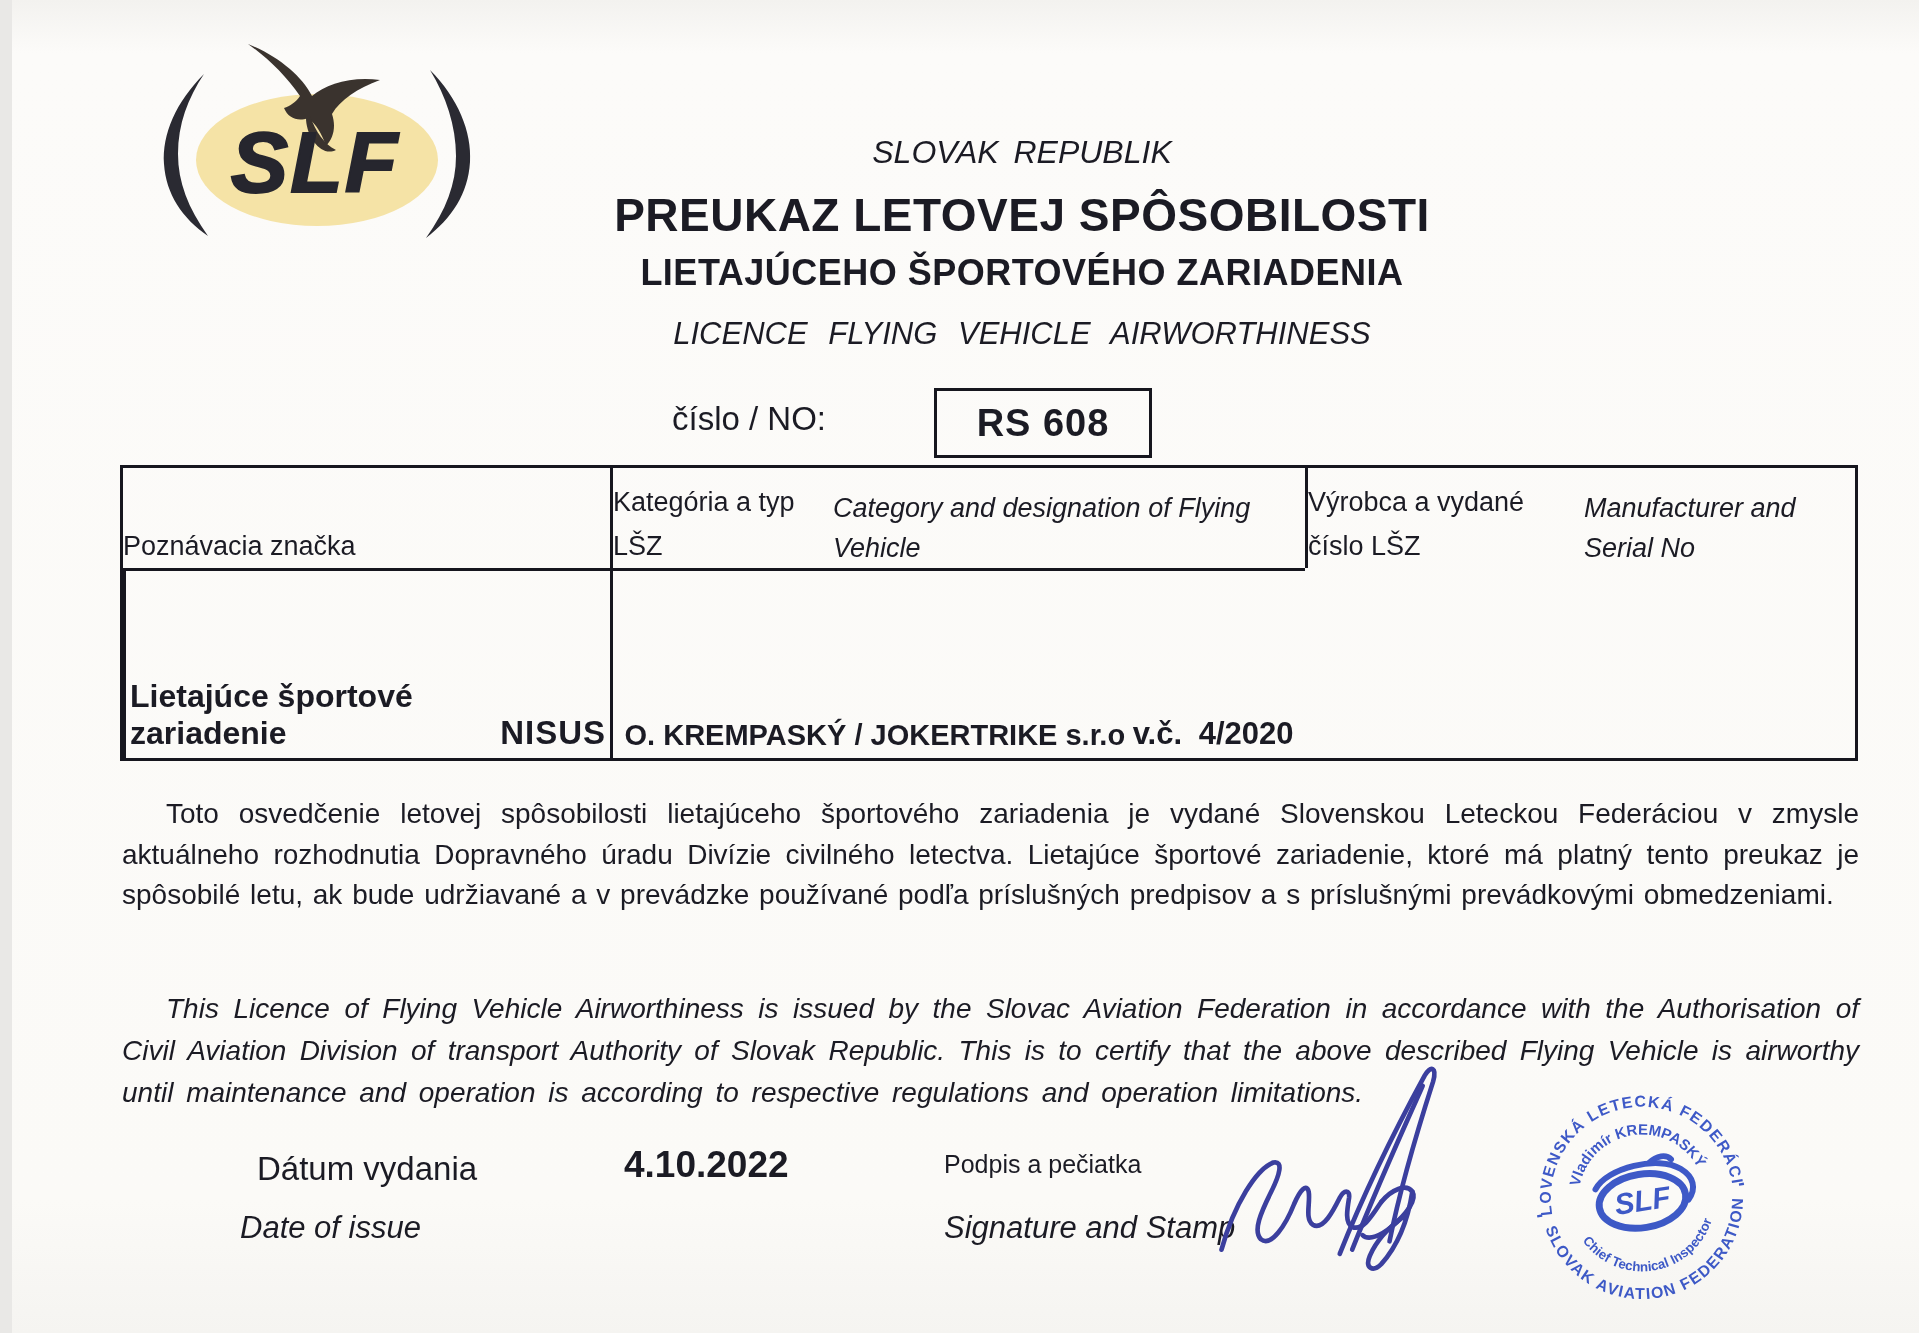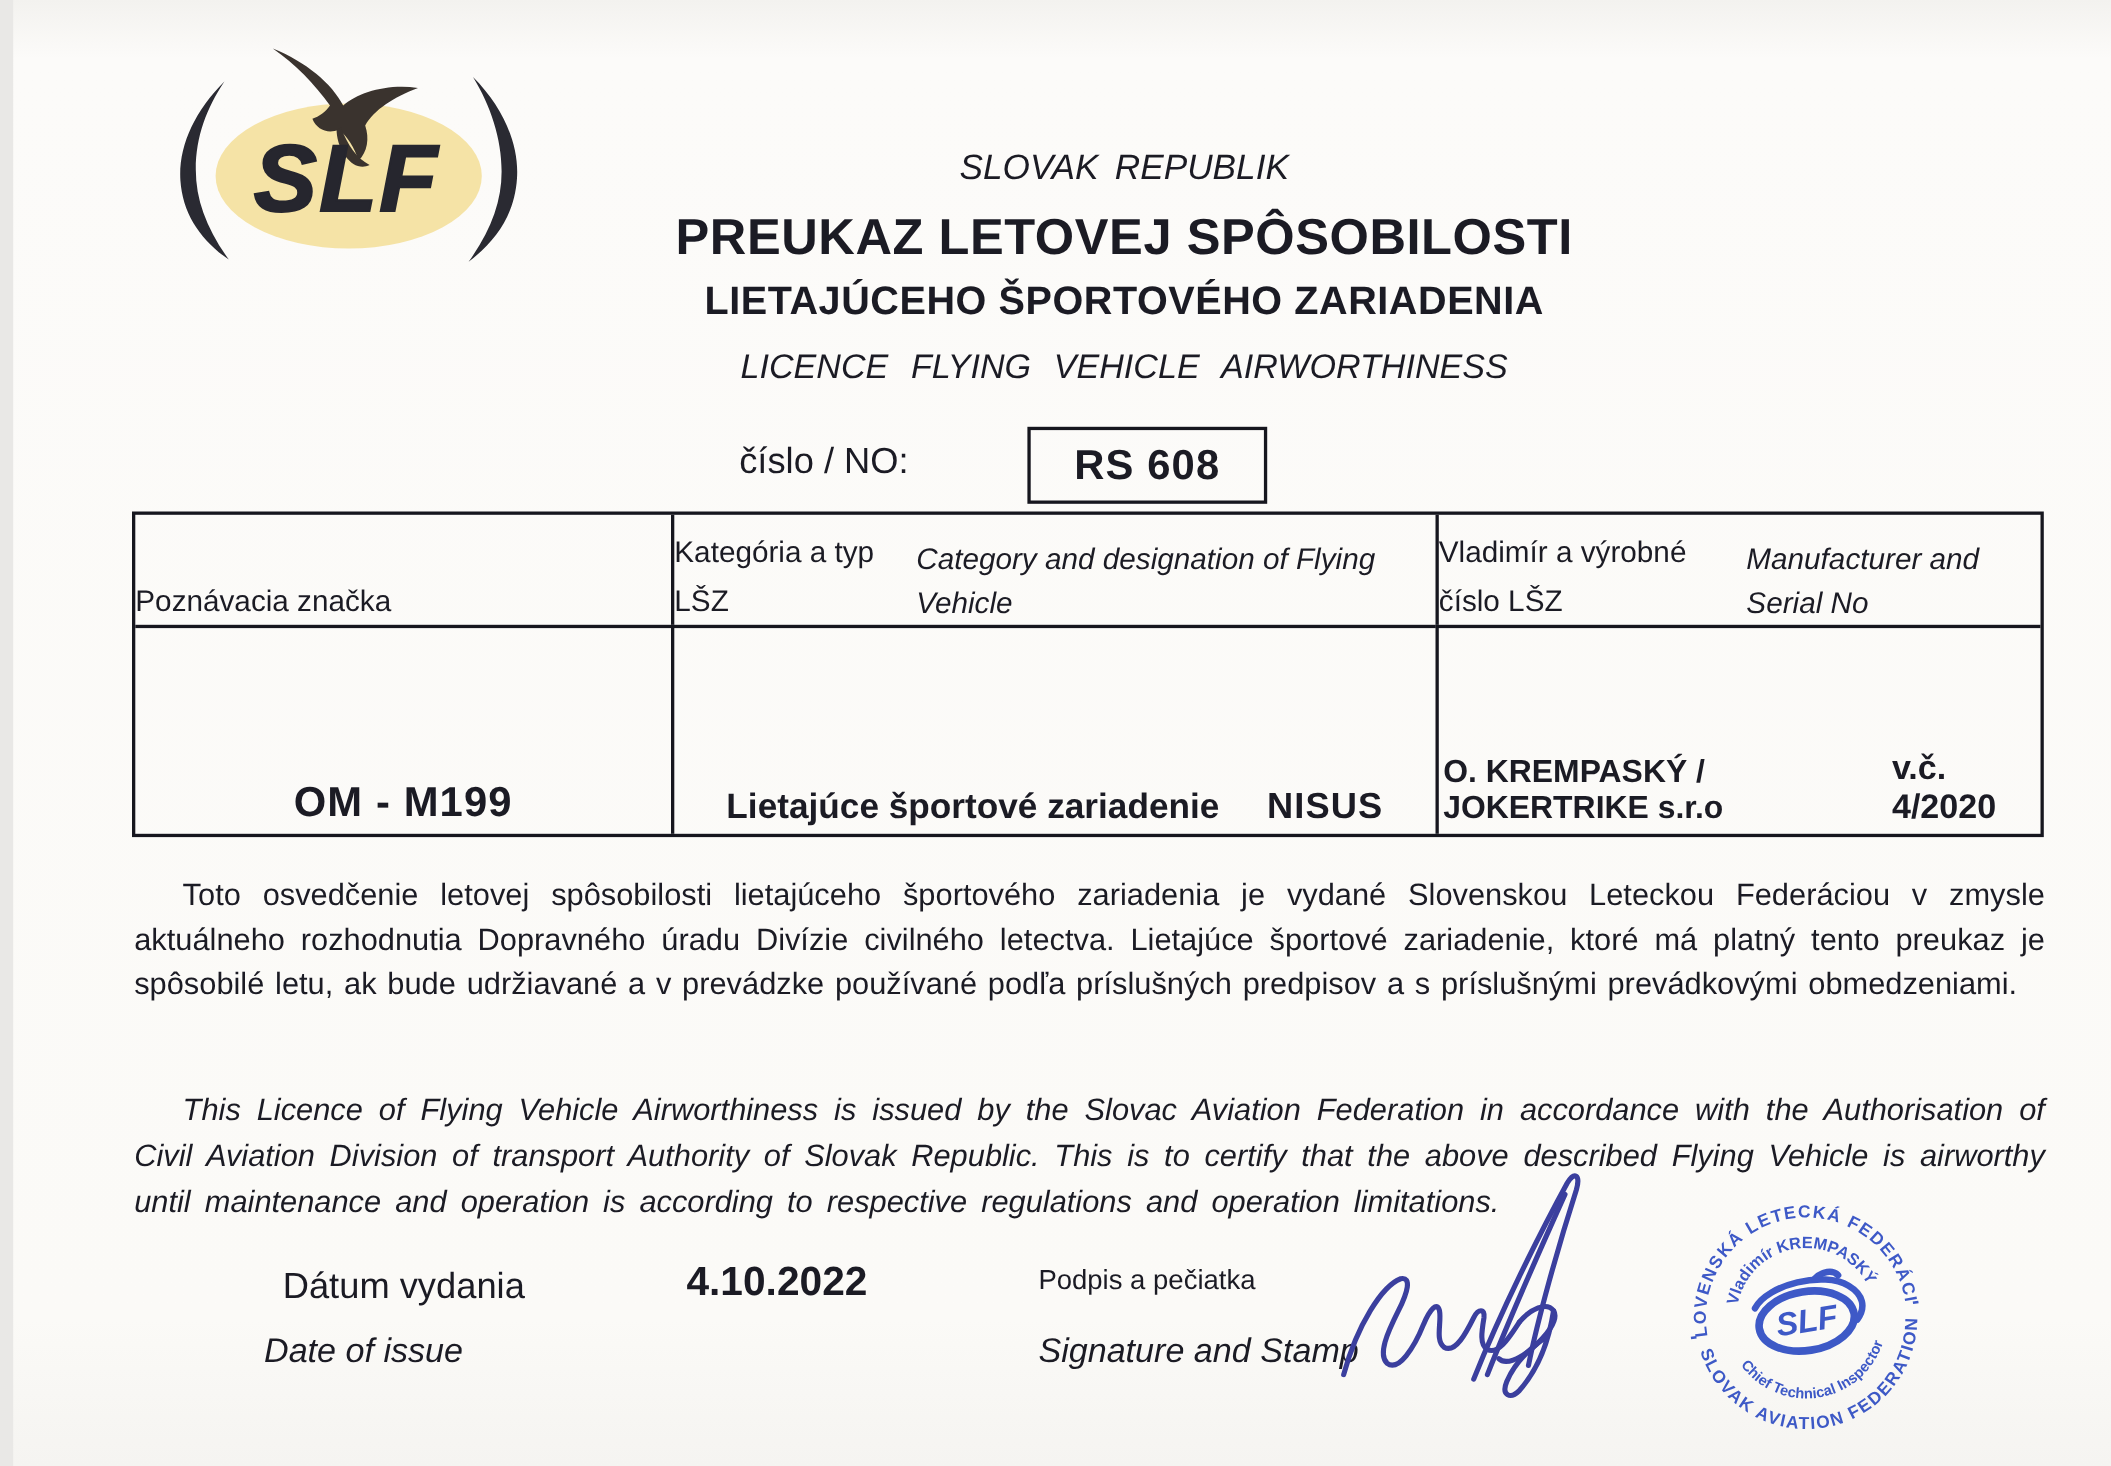--- a/index.html
+++ b/index.html
@@ -84,25 +84,22 @@
 
   <div class="abs tbl">
     <div class="cell th">
       <div class="sk">Poznávacia značka</div>
     </div>
     <div class="cell th c-l">
       <div class="sk">Kategória a typ LŠZ</div>
       <div class="en">Category and designation of Flying Vehicle</div>
     </div>
     <div class="cell th c-l">
-      <div class="sk">Vladimír a výrobné číslo LŠZ</div>
+      <div class="sk">Výrobca a vydané číslo LŠZ</div>
       <div class="en">Manufacturer and Serial No</div>
-    </div>
-    <div class="cell td c-t">
-      <div class="v-reg">OM - M199</div>
     </div>
     <div class="cell td c-l c-t">
       <div class="v-cat1">Lietajúce športové zariadenie</div>
       <div class="v-cat2">NISUS</div>
     </div>
     <div class="cell td c-l c-t">
       <div class="v-man1">O. KREMPASKÝ / JOKERTRIKE s.r.o</div>
       <div class="v-man2">v.č. 4/2020</div>
     </div>
   </div>

